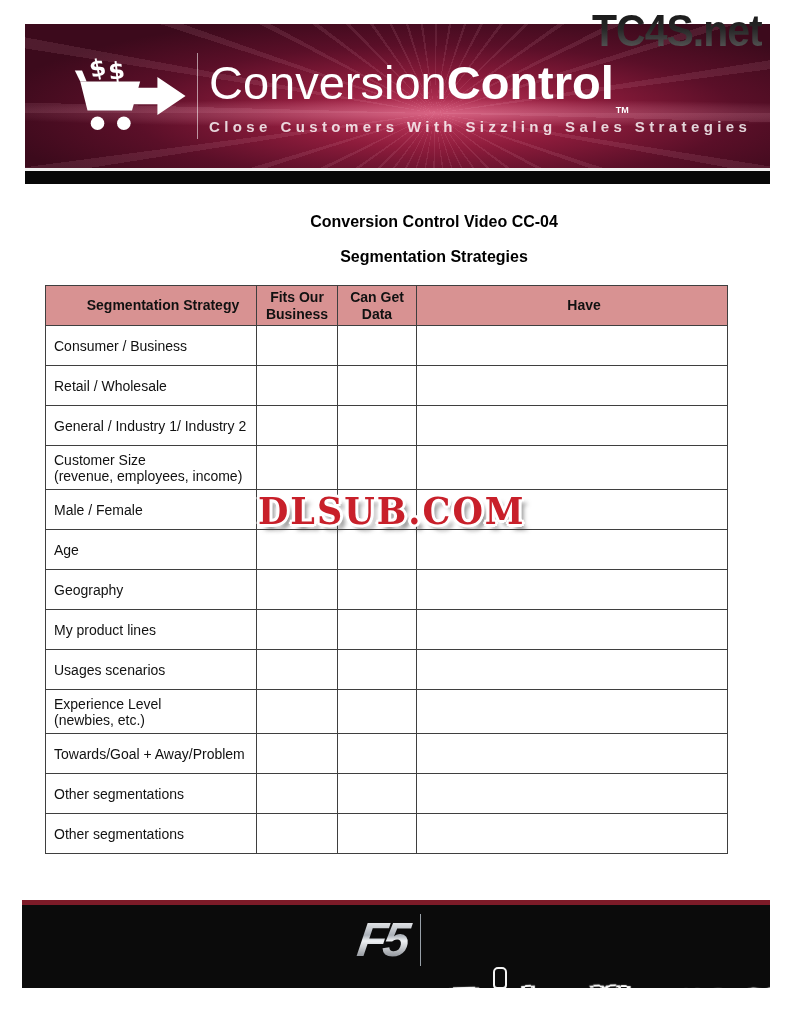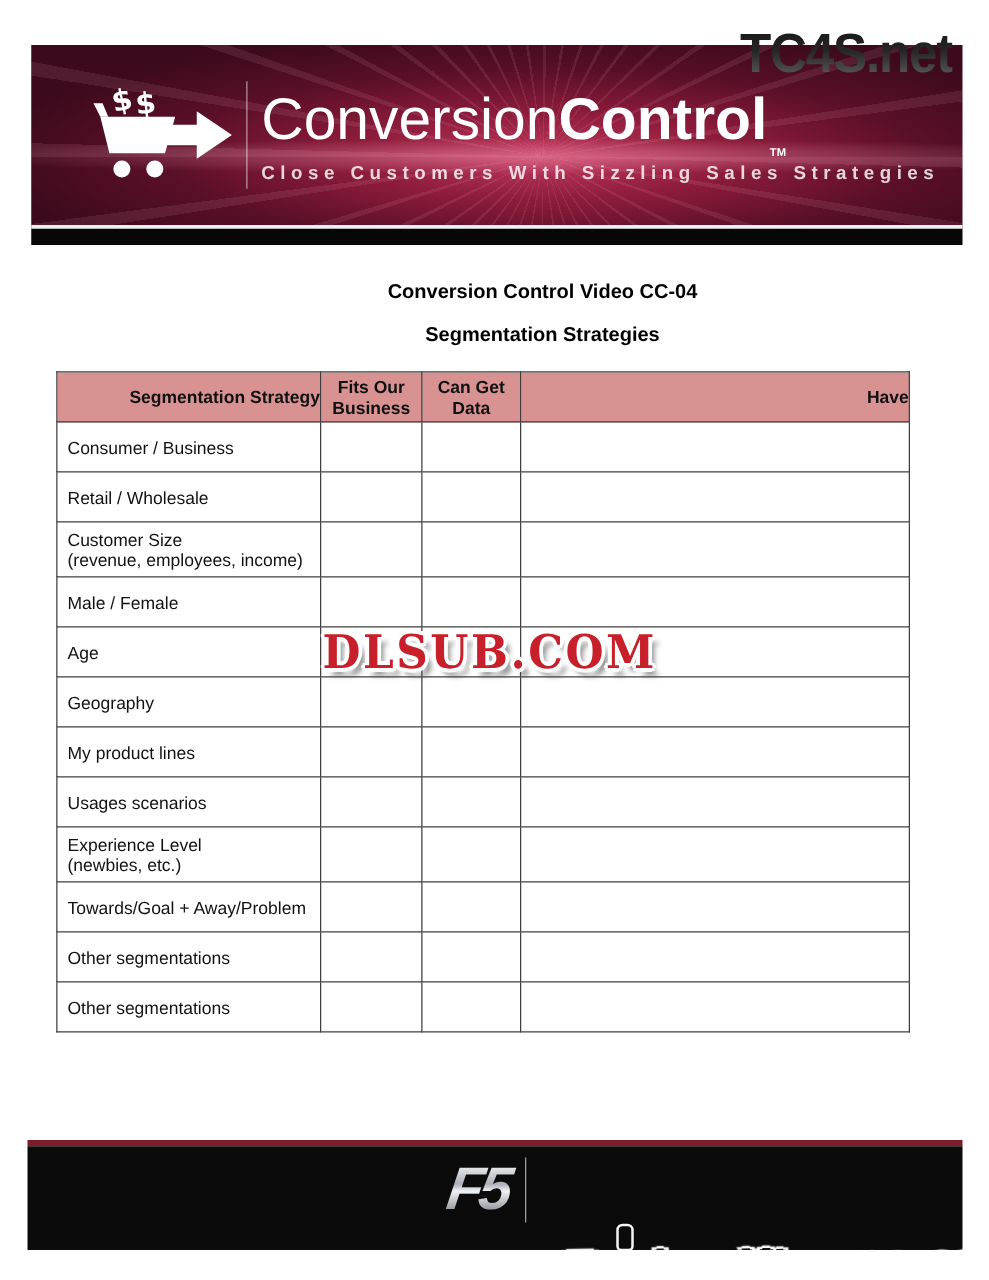--- a/index.html
+++ b/index.html
@@ -1,17 +1,17 @@
 <!DOCTYPE html>
 <html><head>
 <meta charset="utf-8">
 <style>
   * { margin: 0; padding: 0; box-sizing: border-box; }
   body { background: #ffffff; font-family: "Liberation Sans", sans-serif; }
-  #page { position: relative; width: 791px; height: 984px; background: #fff; overflow: hidden; margin: 16px auto; }
+  #page { position: relative; width: 791px; height: 984px; background: #fff; overflow: hidden; margin: 4px auto; }
 
   
   .wm-tc4s {
     position: absolute; top: 2px; left: 592px; z-index: 6;
     font-size: 41px; font-weight: bold; letter-spacing: -1px;
     background: linear-gradient(180deg, #141414 0%, #262626 45%, #6b6b6b 100%);
     -webkit-background-clip: text; background-clip: text; color: transparent;
     transform: scaleY(1.08); transform-origin: top left;
   }
 
@@ -53,21 +53,21 @@
   }
   table.seg th, table.seg td {
     border: 1px solid #3f3f3f; font-size: 14px; color: #111; vertical-align: middle;
   }
   table.seg col.c1 { width: 211px; }
   table.seg col.c2 { width: 81px; }
   table.seg col.c3 { width: 79px; }
   table.seg col.c4 { width: 311px; }
   table.seg thead tr { height: 40px; }
   table.seg thead th { background: #d89292; font-weight: bold; line-height: 17px; }
-  table.seg thead th.left { text-align: right; padding-left: 24px; }
+  table.seg thead th.left { text-align: center; padding-left: 24px; }
   table.seg thead th.center { text-align: center; }
   table.seg tbody tr { height: 40px; }
   table.seg tbody tr.tall { height: 44px; }
   table.seg tbody td.label { text-align: left; padding-left: 8px; white-space: pre-line; line-height: 16px; }
 
   
   .wm-dlsub {
     position: absolute; left: 258px; top: 486px; z-index: 10;
     font-family: "DejaVu Serif", serif; font-weight: bold;
     font-size: 35px; letter-spacing: 2px; color: #c8202a;
@@ -169,20 +169,26 @@
           <td></td>
           <td></td>
           <td></td>
         </tr>
       <tr>
           <td class="label">Retail / Wholesale</td>
           <td></td>
           <td></td>
           <td></td>
         </tr>
+      <tr>
+          <td class="label">General / Industry 1/ Industry 2</td>
+          <td></td>
+          <td></td>
+          <td></td>
+        </tr>
       <tr class="tall">
           <td class="label">Customer Size
 (revenue, employees, income)</td>
           <td></td>
           <td></td>
           <td></td>
         </tr>
       <tr>
           <td class="label">Male / Female</td>
           <td></td>

